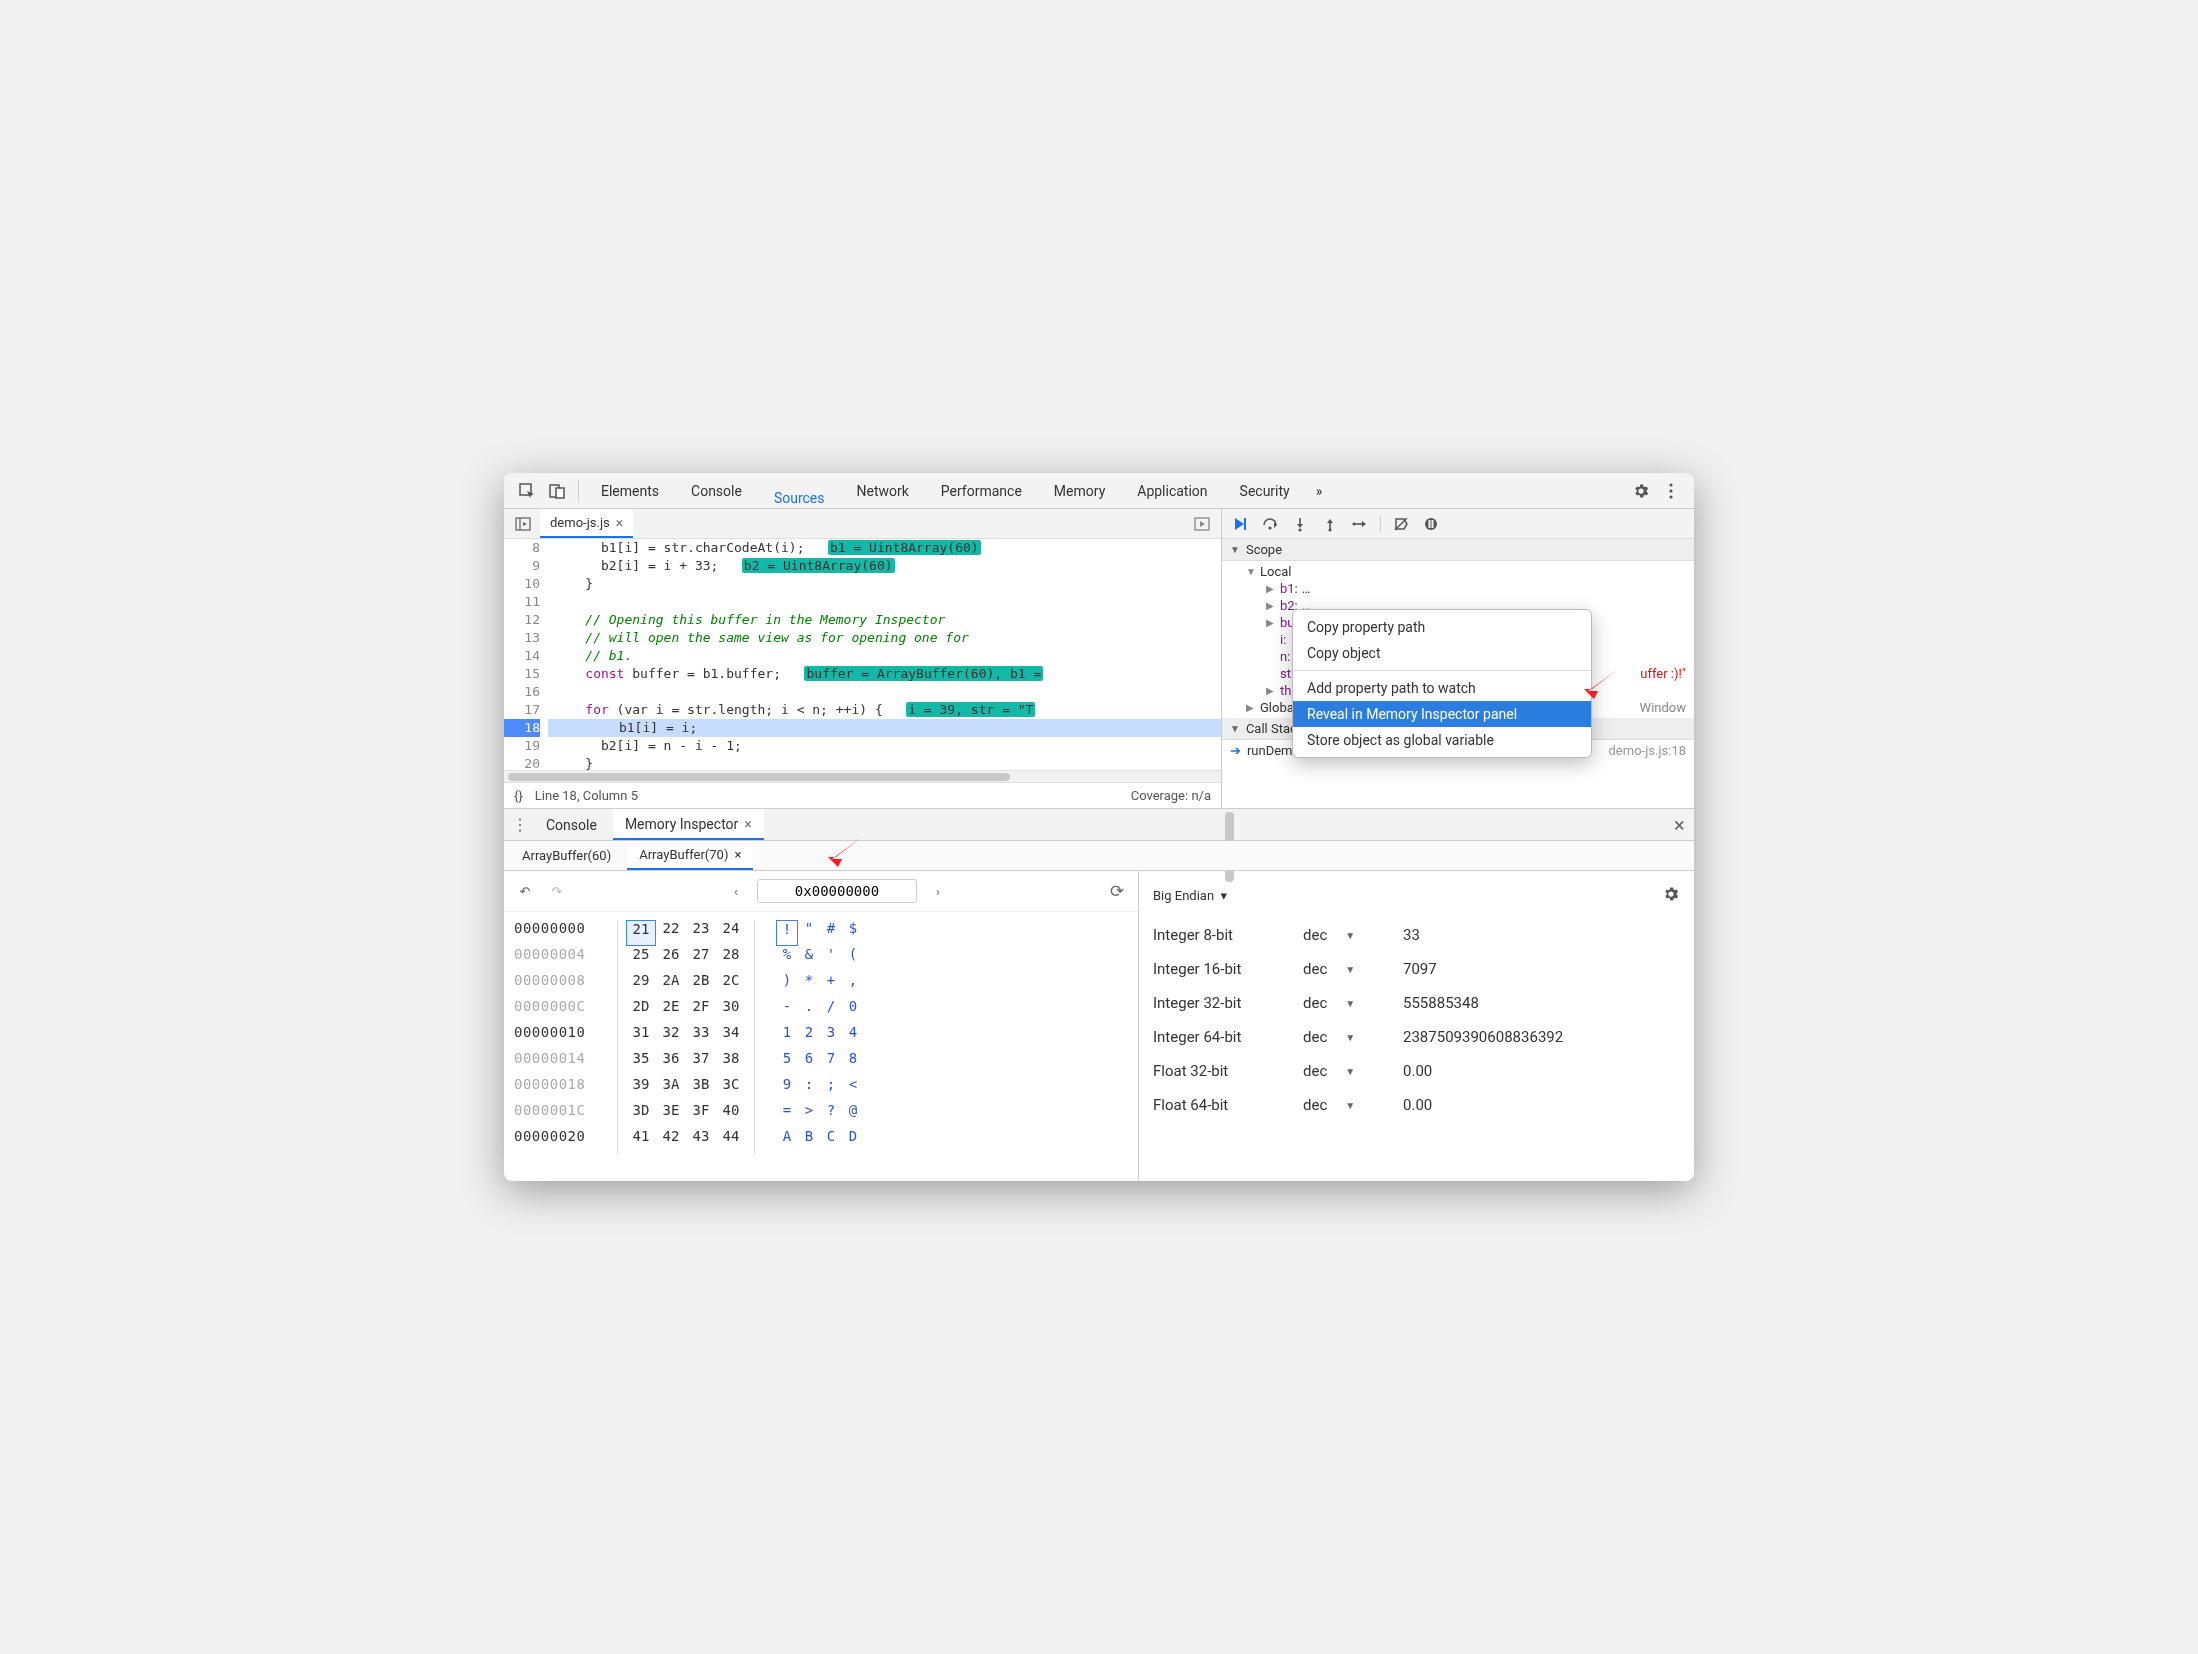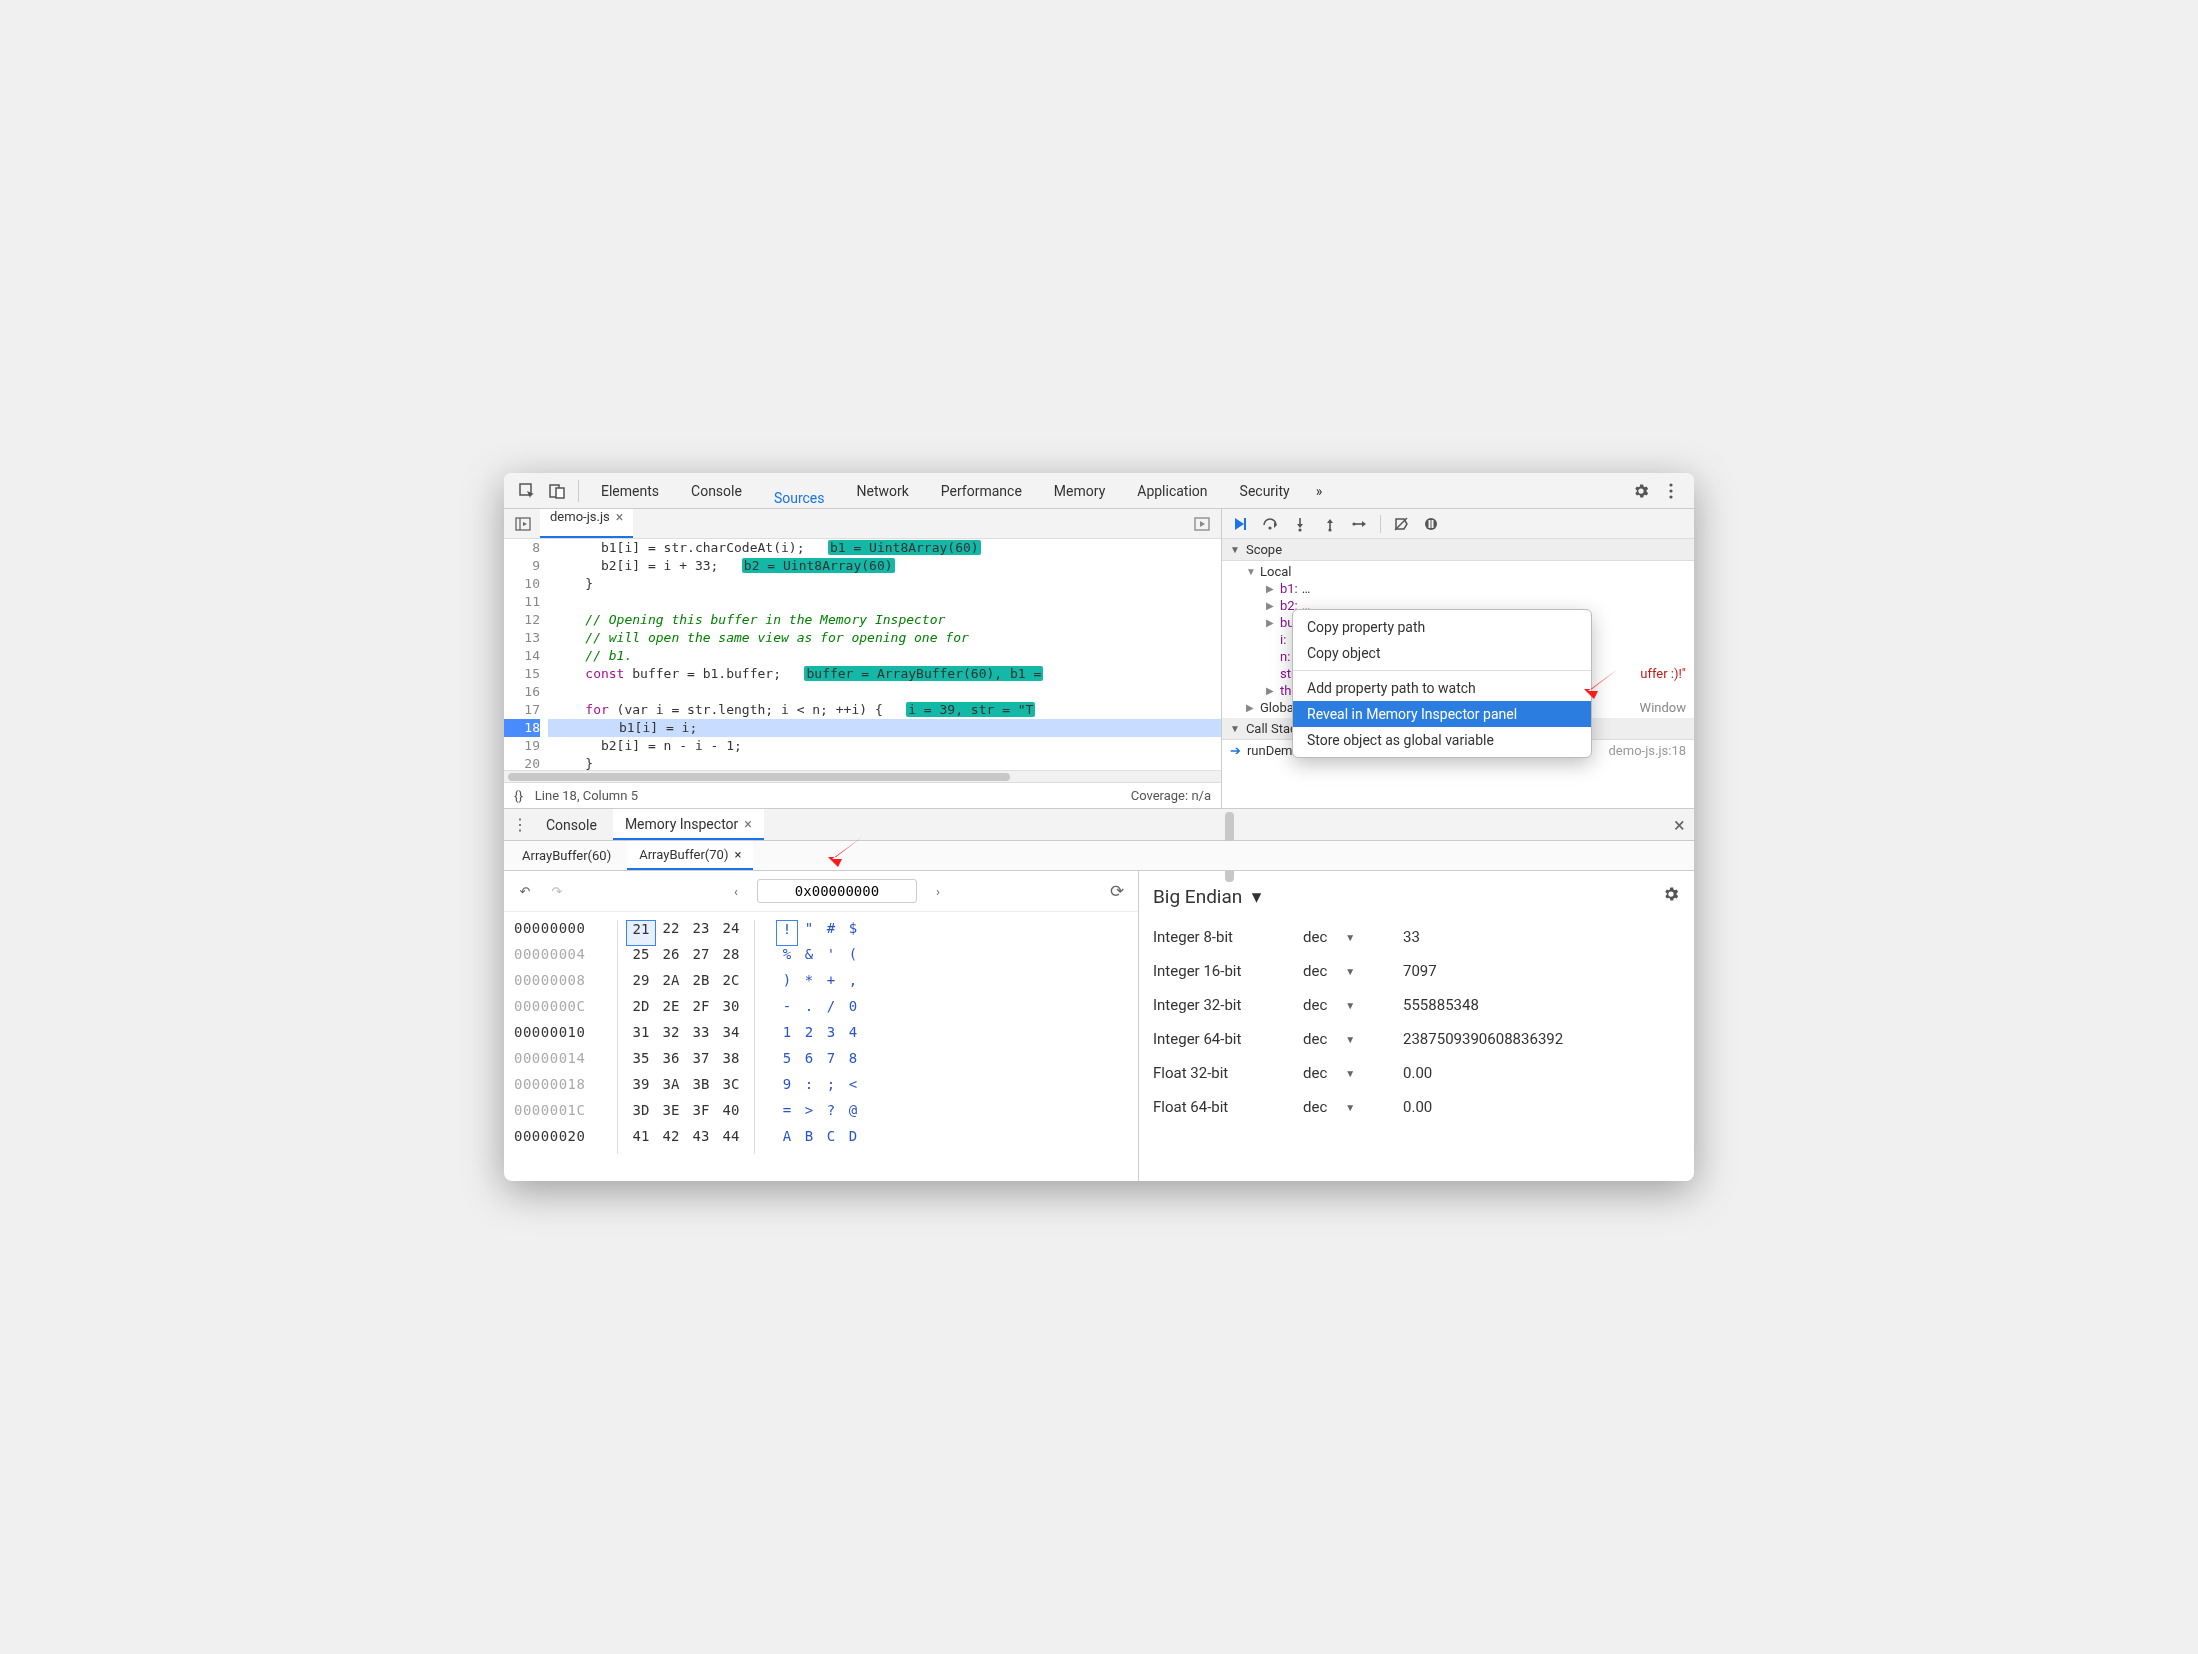--- a/index.html
+++ b/index.html
@@ -74,21 +74,21 @@
   .sources-pane { flex: 1; display: flex; flex-direction: column; border-right: 1px solid #ccc; min-width: 0; }
   .scope-pane { width: 472px; display: flex; flex-direction: column; position: relative; }
 
   
   .file-tabs {
     display: flex; align-items: center; height: 30px; border-bottom: 1px solid #ddd;
     background: #f3f3f3; gap: 4px; padding: 0 6px;
   }
   .file-tabs .icon-btn { width: 26px; height: 26px; display:flex;align-items:center;justify-content:center;color:#666; }
   .file-tab {
-    display: flex; align-items: flex-start; gap: 6px; padding: 0 10px; height: 100%;
+    display: flex; align-items: center; gap: 6px; padding: 0 10px; height: 100%;
     border-bottom: 2px solid #1a73e8; background: #fff; font-size: 13px;
   }
   .file-tab .close { color: #777; font-size: 14px; }
   .file-tabs .right { margin-left: auto; display:flex; }
 
   
   .editor { flex: 1; overflow: hidden; display: flex; font-family: Menlo, Consolas, monospace; font-size: 13px; background: #fff; }
   .gutter { width: 44px; text-align: right; padding-right: 8px; color: #888; background: #fff; }
   .gutter div { height: 18px; line-height: 18px; }
   .codelines { flex: 1; position: relative; overflow-x: auto; }
@@ -181,21 +181,21 @@
   .hex-row { display:flex; gap: 13px; height: 26px; }
   .hex-addr { width: 90px; color:#333; letter-spacing: 0.5px;}
   .hex-addr.dim { color:#aaa; }
   .hex-bytes { display:flex; gap:0; border-left:1px solid #ddd;border-right:1px solid #ddd;padding:0 8px;}
   .hex-bytes span { width:30px; text-align:center;}
   .hex-bytes span.sel { border:1px solid #3b82f6; background:#e6f0ff;}
   .hex-ascii { display:flex; gap:0; padding-left:8px; color:#2a55c8;}
   .hex-ascii span { width:22px; text-align:center;}
   .hex-ascii span.sel { border:1px solid #3b82f6; }
 
-  .endian-row { display:flex;align-items:center;gap:8px;font-size:19px;padding:4px 0 10px;}
+  .endian-row { display:flex;align-items:center;gap:8px;font-size:13px;padding:4px 0 10px;}
   .endian-row .spacer { flex:1; }
   .type-row { display:flex;align-items:center; font-size:15px; padding:8px 0;}
   .type-row .tlabel { width:150px;}
   .type-row .tfmt { width:100px; display:flex;align-items:center;gap:18px;color:#333;}
   .type-row .tfmt .caret { font-size:10px;color:#666;}
   .type-row .tval { flex:1;}
 
   .vscroll { width:14px;background:#f5f5f5;border-left:1px solid #e4e4e4;position:relative;}
   .vscroll div { position:absolute;left:2px;right:2px;top:4px;height:70px;background:#c8c8c8;border-radius:4px;}
 </style>

